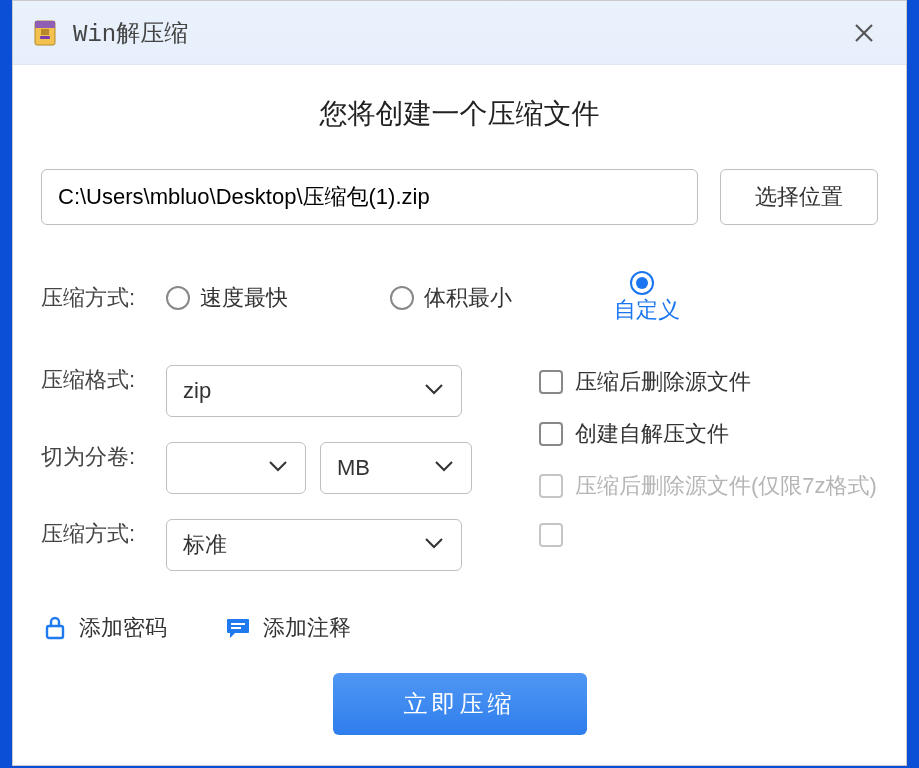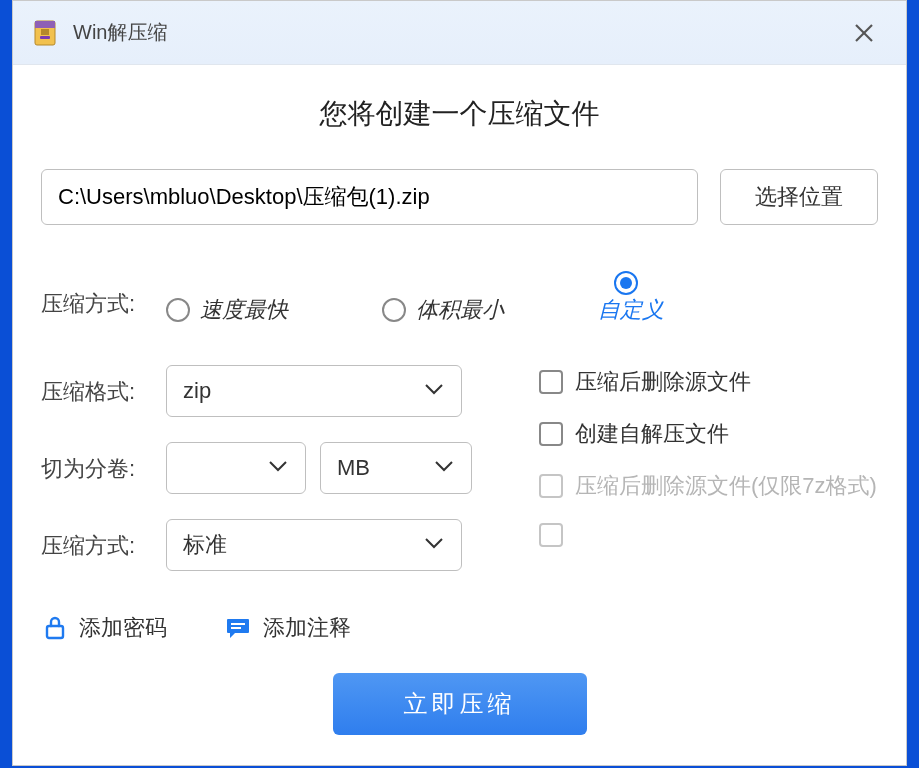--- a/index.html
+++ b/index.html
@@ -31,22 +31,23 @@
   }
   .titlebar .app-icon {
     width: 28px;
     height: 28px;
     margin-right: 14px;
     display: flex;
     align-items: center;
     justify-content: center;
   }
   .titlebar .title {
-    font-size: 20px;
+    font-size: 24px;
     color: #444;
+    font-family: Liberation Mono, monospace;
   }
   .titlebar .spacer { flex: 1; }
   .titlebar .close-btn {
     width: 48px;
     height: 48px;
     display: flex;
     align-items: center;
     justify-content: center;
     cursor: pointer;
   }
@@ -94,27 +95,25 @@
 
   .mode-row {
     display: flex;
     align-items: center;
     margin-bottom: 40px;
   }
   .label {
     font-size: 22px;
     color: #444;
     width: 125px;
-    margin-top: 12px;
   }
   .radio-group {
     display: flex;
-    align-items: flex-end;
-    gap: 4px;
-    font-style: italic;
+    align-items: center;
+    gap: 12px;
   }
   .radio-item {
     display: flex;
     align-items: center;
     font-size: 22px;
     color: #333;
     cursor: pointer;
     margin-right: 90px;
   }
   .radio-item:last-child { margin-right: 0; flex-direction: column; }

